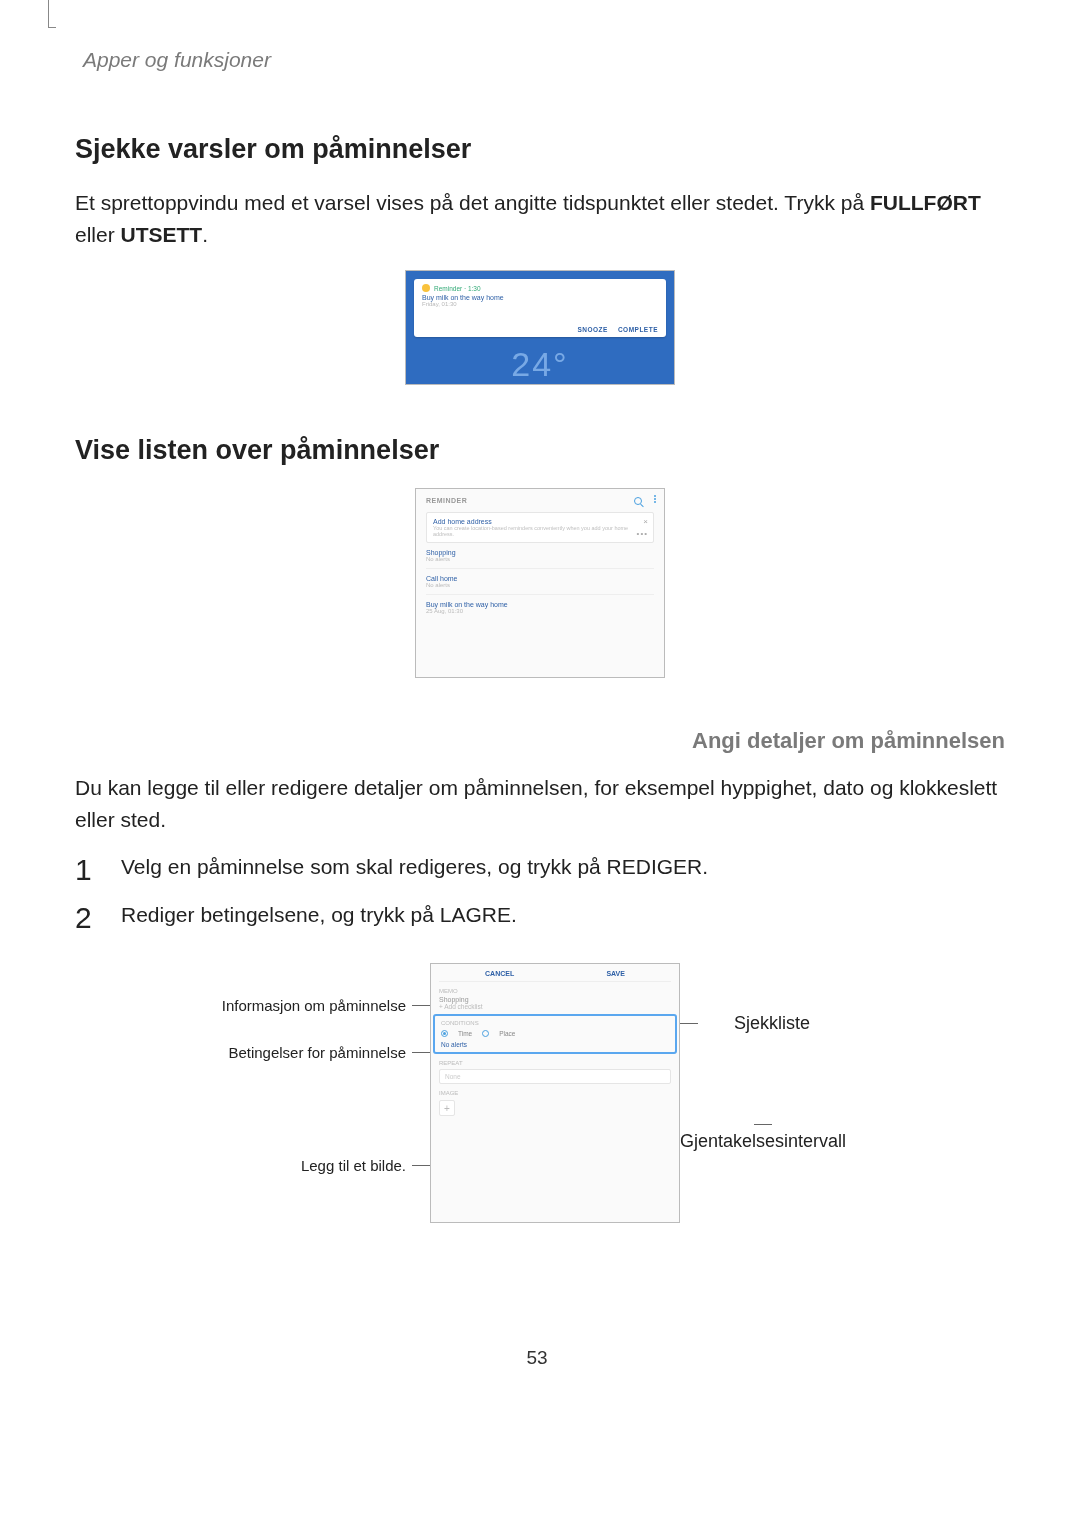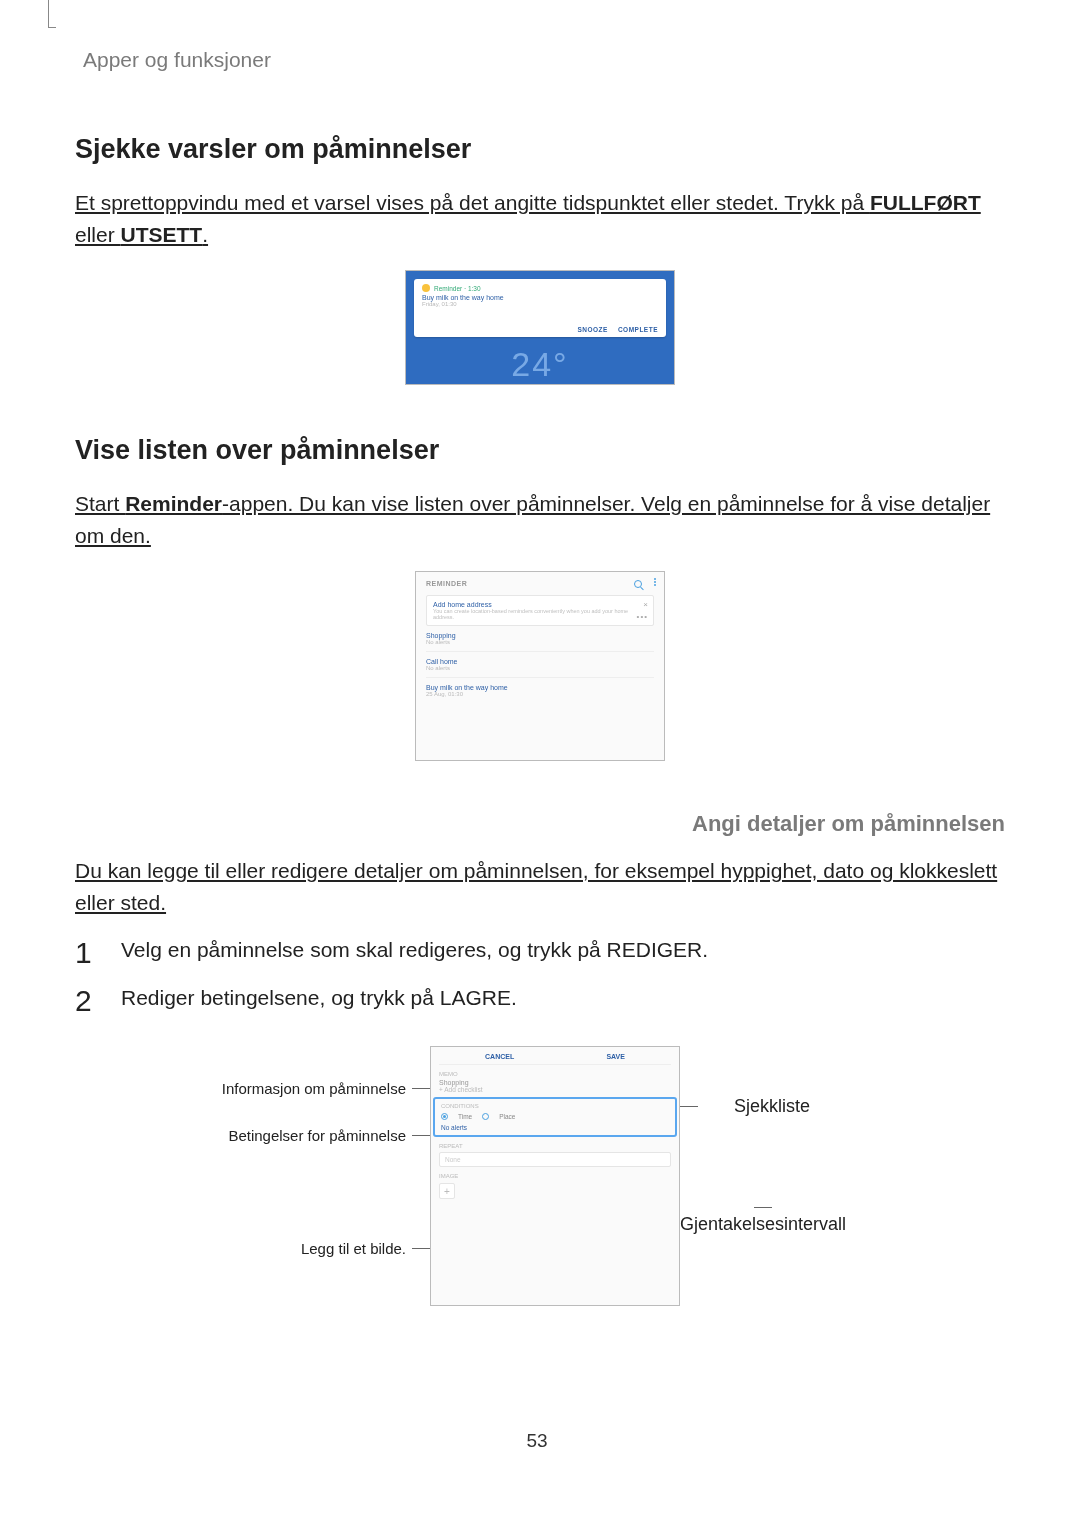--- a/index.html
+++ b/index.html
@@ -23,33 +23,33 @@
     height: 28px;
     border-left: 1px solid #888;
     border-bottom: 1px solid #888;
   }
   .header-crumb {
     color: #7a7a7a;
     font-size: 21px;
     margin-bottom: 62px;
     margin-top: 18px;
     margin-left: 8px;
+    font-style: italic;
   }
   h2.section {
     font-size: 27px;
     font-weight: 700;
     color: #222;
     margin-bottom: 22px;
   }
   p.body {
     font-size: 21px;
     line-height: 1.5;
     color: #222;
     margin-bottom: 20px;
-    text-decoration: underline;
   }
   p.body .b { font-weight: 700; }
   .fig-wrap {
     display: flex;
     justify-content: center;
     margin: 8px 0 50px 0;
   }
   .fig1 {
     width: 270px;
     height: 115px;
@@ -206,23 +206,20 @@
         <div class="fig1-btns">
           <span class="fig1-btn">SNOOZE</span>
           <span class="fig1-btn">COMPLETE</span>
         </div>
       </div>
       <div class="fig1-bg-24">24°</div>
     </div>
   </div>
 
   <h2 class="section">Vise listen over påminnelser</h2>
-  <p class="body">
-    <span>Start </span><span class="b">Reminder</span><span>-appen. Du kan vise listen over påminnelser. Velg en påminnelse for å vise detaljer om den.</span>
-  </p>
 
   <div class="fig-wrap">
     <div class="fig2">
       <span class="fig2-title">REMINDER</span>
       <span class="fig2-search-icon"></span>
       <span class="fig2-dots">
           <span></span>
           <span></span>
           <span></span>
         </span>

